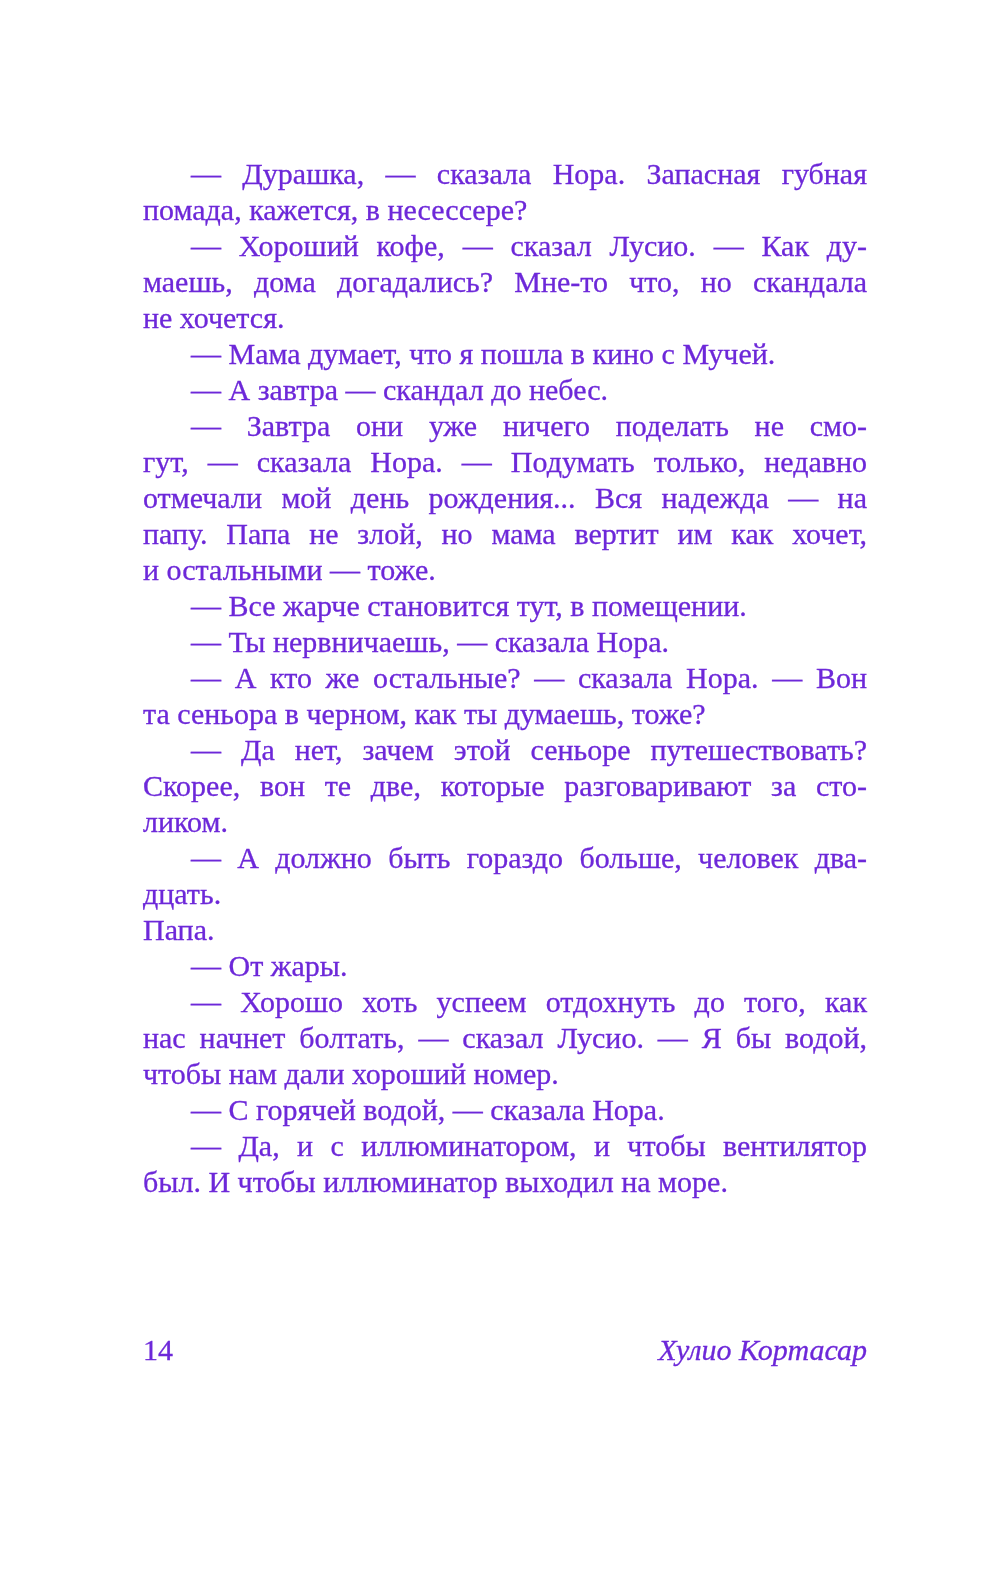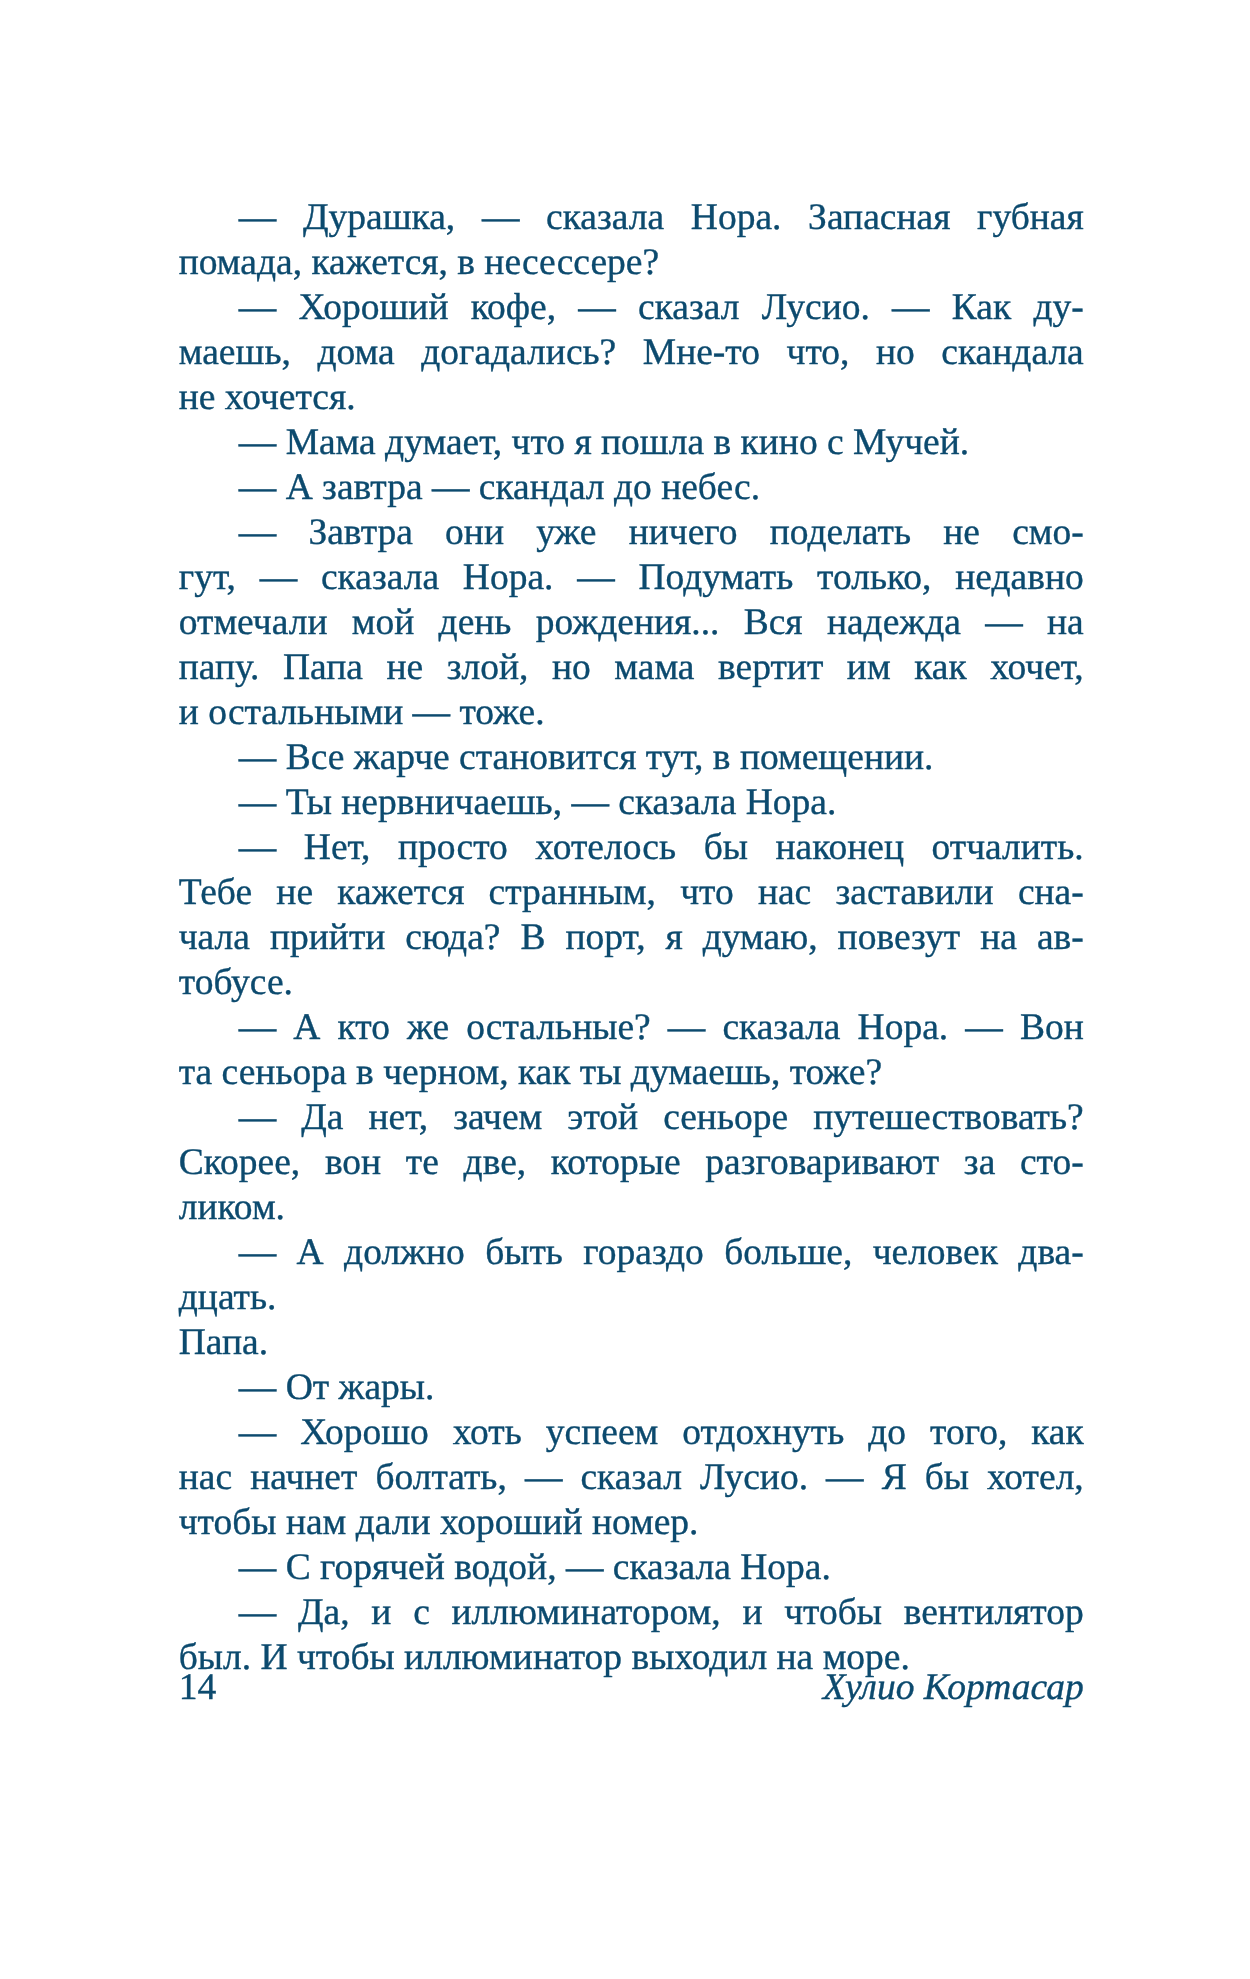--- a/index.html
+++ b/index.html
@@ -5,21 +5,21 @@
   html, body {
     margin: 0;
     padding: 0;
     background: #ffffff;
   }
   .page {
     position: relative;
     width: 1000px;
     height: 1583px;
     background: #ffffff;
-    color: #0c4a6e;
+    color: #6d28d9;
     font-family: "Liberation Serif", serif;
     overflow: hidden;
   }
   .text-block {
     position: absolute;
     left: 143px;
     top: 156px;
     width: 724px;
     font-size: 30px;
     line-height: 36px;
@@ -81,47 +81,41 @@
         <div class="line just">папу. Папа не злой, но мама вертит им как хочет,</div>
         <div class="line">и остальными — тоже.</div>
       </div>
       <div class="para">
         <div class="line first">— Все жарче становится тут, в помещении.</div>
       </div>
       <div class="para">
         <div class="line first">— Ты нервничаешь, — сказала Нора.</div>
       </div>
       <div class="para">
-        <div class="line first just">— Нет, просто хотелось бы наконец отчалить.</div>
-        <div class="line just">Тебе не кажется странным, что нас заставили сна-</div>
-        <div class="line just">чала прийти сюда? В порт, я думаю, повезут на ав-</div>
-        <div class="line">тобусе.</div>
-      </div>
-      <div class="para">
         <div class="line first just">— А кто же остальные? — сказала Нора. — Вон</div>
         <div class="line">та сеньора в черном, как ты думаешь, тоже?</div>
       </div>
       <div class="para">
         <div class="line first just">— Да нет, зачем этой сеньоре путешествовать?</div>
         <div class="line just">Скорее, вон те две, которые разговаривают за сто-</div>
         <div class="line">ликом.</div>
       </div>
       <div class="para">
         <div class="line first just">— А должно быть гораздо больше, человек два-</div>
         <div class="line">дцать.</div>
       </div>
       <div class="para">
         <div class="line">Папа.</div>
       </div>
       <div class="para">
         <div class="line first">— От жары.</div>
       </div>
       <div class="para">
         <div class="line first just">— Хорошо хоть успеем отдохнуть до того, как</div>
-        <div class="line just">нас начнет болтать, — сказал Лусио. — Я бы хотел,</div>
+        <div class="line just">нас начнет болтать, — сказал Лусио. — Я бы водой,</div>
         <div class="line">чтобы нам дали хороший номер.</div>
       </div>
       <div class="para">
         <div class="line first">— С горячей водой, — сказала Нора.</div>
       </div>
       <div class="para">
         <div class="line first just">— Да, и с иллюминатором, и чтобы вентилятор</div>
         <div class="line">был. И чтобы иллюминатор выходил на море.</div>
       </div>
     </div>

